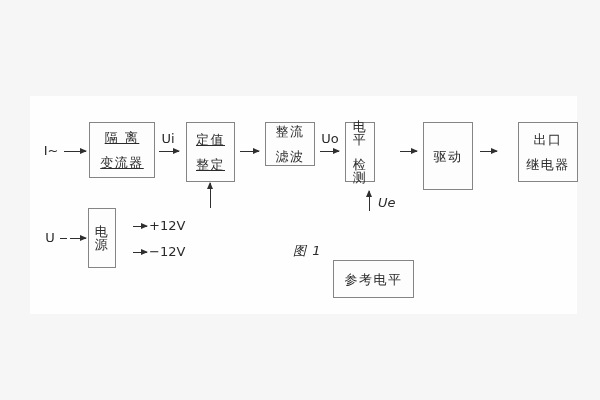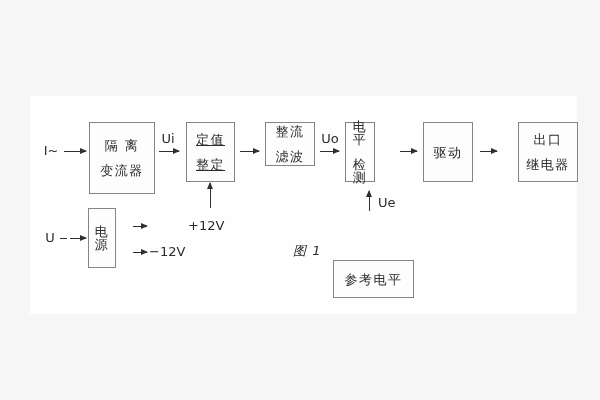--- a/index.html
+++ b/index.html
@@ -50,21 +50,21 @@
 </head>
 <body>
 
 <div class="stage">
 
   <div class="panel"></div>
 
   <span class="lbl center" style="left:40px;top:144px;width:22px;">I~</span>
   <div class="ar" style="left:64px;top:151px;width:22px;"></div>
 
-  <div class="box" style="left:89px;top:122px;width:66px;height:72px;">
+  <div class="box" style="left:89px;top:122px;width:66px;height:56px;text-decoration:underline;">
     <span>隔 离</span>
     <span>变流器</span>
   </div>
 
   <span class="lbl center" style="left:156px;top:132px;width:24px;">Ui</span>
   <div class="ar" style="left:159px;top:151px;width:20px;"></div>
 
   <div class="box" style="left:186px;top:122px;width:49px;height:60px;text-decoration:underline;">
     <span>定值</span>
     <span>整定</span>
@@ -80,50 +80,50 @@
   <span class="lbl center" style="left:317px;top:132px;width:26px;">Uo</span>
   <div class="ar" style="left:320px;top:151px;width:19px;"></div>
 
   <div class="box" style="left:345px;top:122px;width:30px;height:60px;">
     <span>电平</span>
     <span>检测</span>
   </div>
 
   <div class="ar" style="left:400px;top:151px;width:17px;"></div>
 
-  <div class="box" style="left:423px;top:122px;width:50px;height:60px;text-align:right;">
+  <div class="box" style="left:423px;top:122px;width:50px;height:68px;text-align:right;">
     <span>驱动</span>
   </div>
 
   <div class="ar" style="left:480px;top:151px;width:17px;"></div>
 
   <div class="box" style="left:518px;top:122px;width:60px;height:60px;">
     <span>出口</span>
     <span>继电器</span>
   </div>
 
   <span class="lbl center" style="left:42px;top:231px;width:16px;">U</span>
   <div class="seg" style="left:60px;top:238px;width:7px;"></div>
   <div class="ar" style="left:70px;top:238px;width:16px;"></div>
 
   <div class="box" style="left:88px;top:208px;width:28px;height:60px;">
     <span>电源</span>
   </div>
 
   <div class="ar" style="left:133px;top:226px;width:14px;"></div>
-  <span class="lbl" style="left:149px;top:219px;margin-left:39px;">+12V</span>
+  <span class="lbl" style="left:149px;top:219px;">+12V</span>
 
   <div class="ar" style="left:133px;top:252px;width:14px;"></div>
   <span class="lbl" style="left:149px;top:245px;">−12V</span>
 
 
   <div class="au" style="left:210px;top:183px;height:25px;"></div>
 
   <div class="au" style="left:369px;top:191px;height:20px;"></div>
-  <span class="lbl" style="left:378px;top:196px;">Ue</span>
+  <span class="lbl" style="left:378px;top:196px;font-style:italic;">Ue</span>
 
   <div class="box" style="left:333px;top:218px;width:81px;height:38px;margin-top:42px;">
     <span>参考电平</span>
   </div>
 
   <span class="lbl" style="left:293px;top:244px;letter-spacing:1px;font-style:italic;">图 1</span>
 
 </div>
 
 </body></html>

